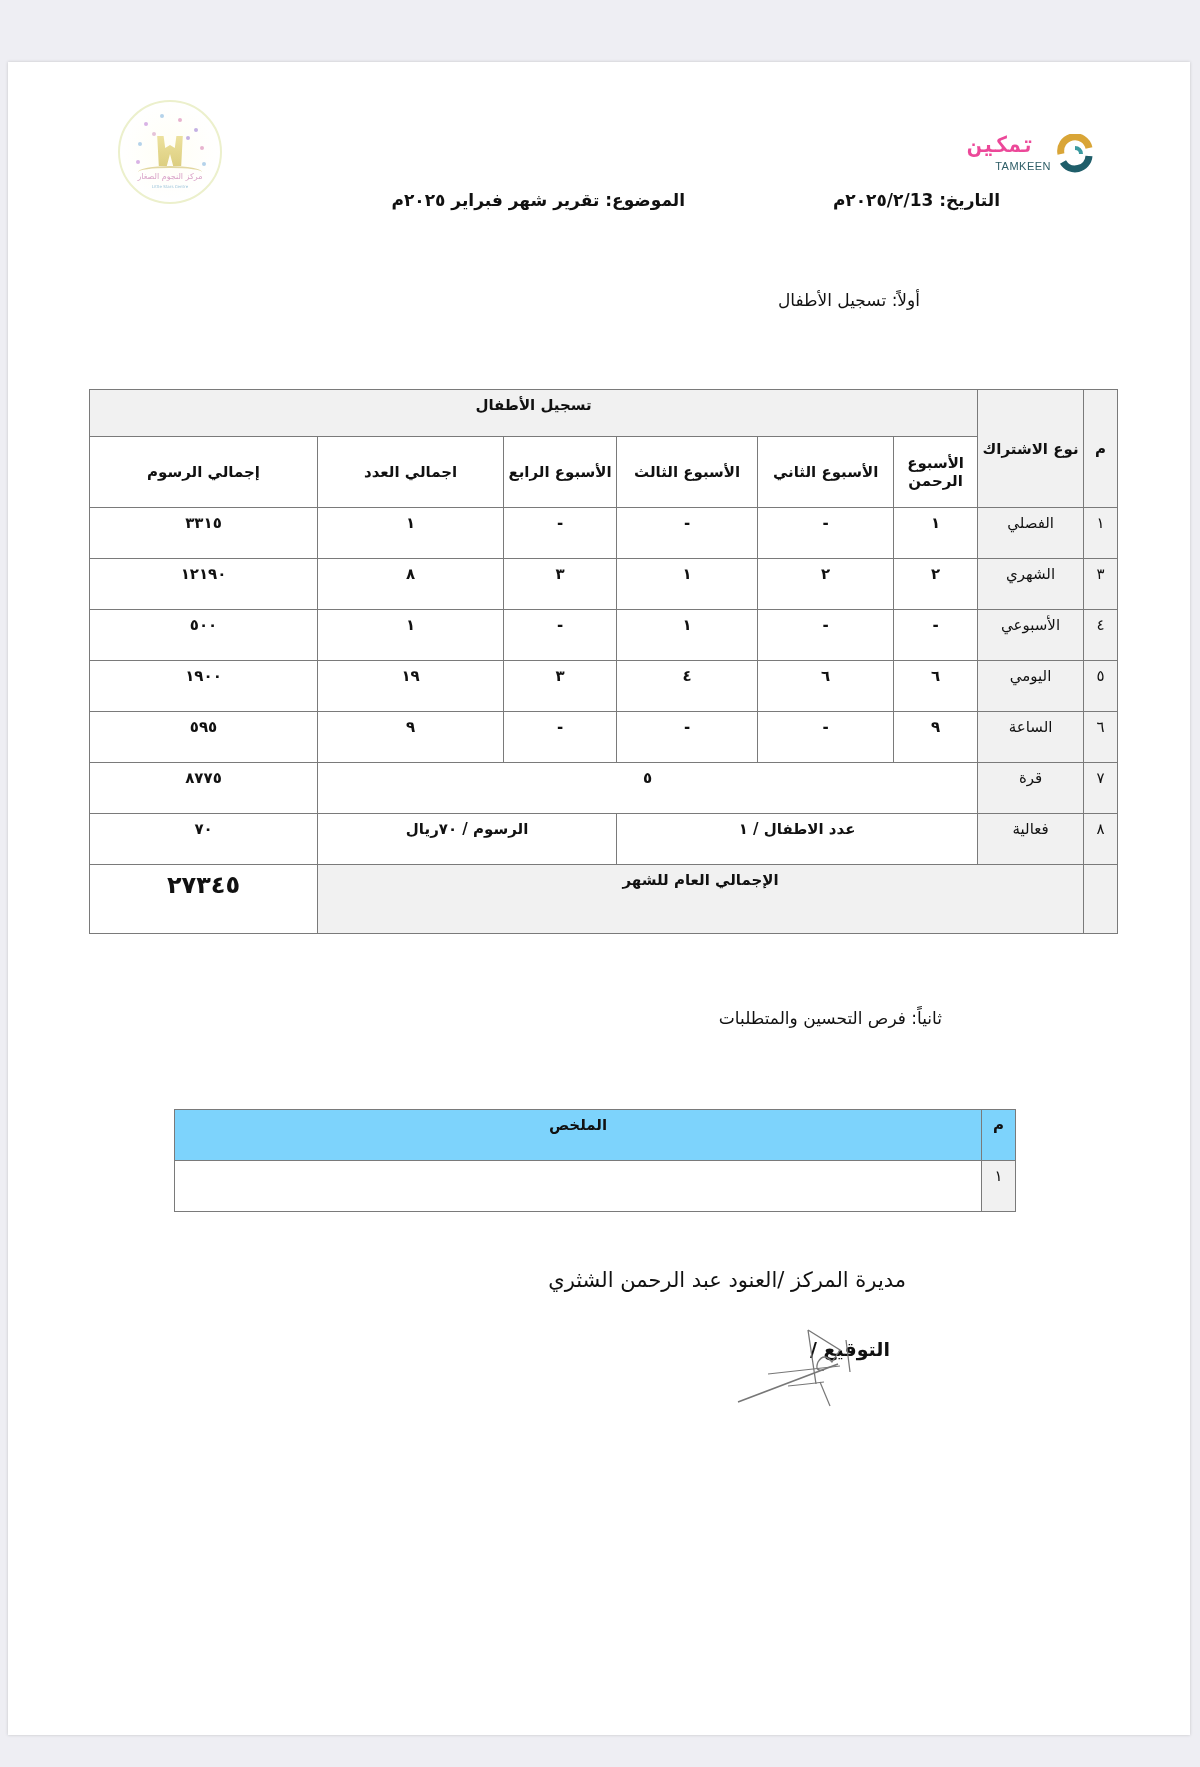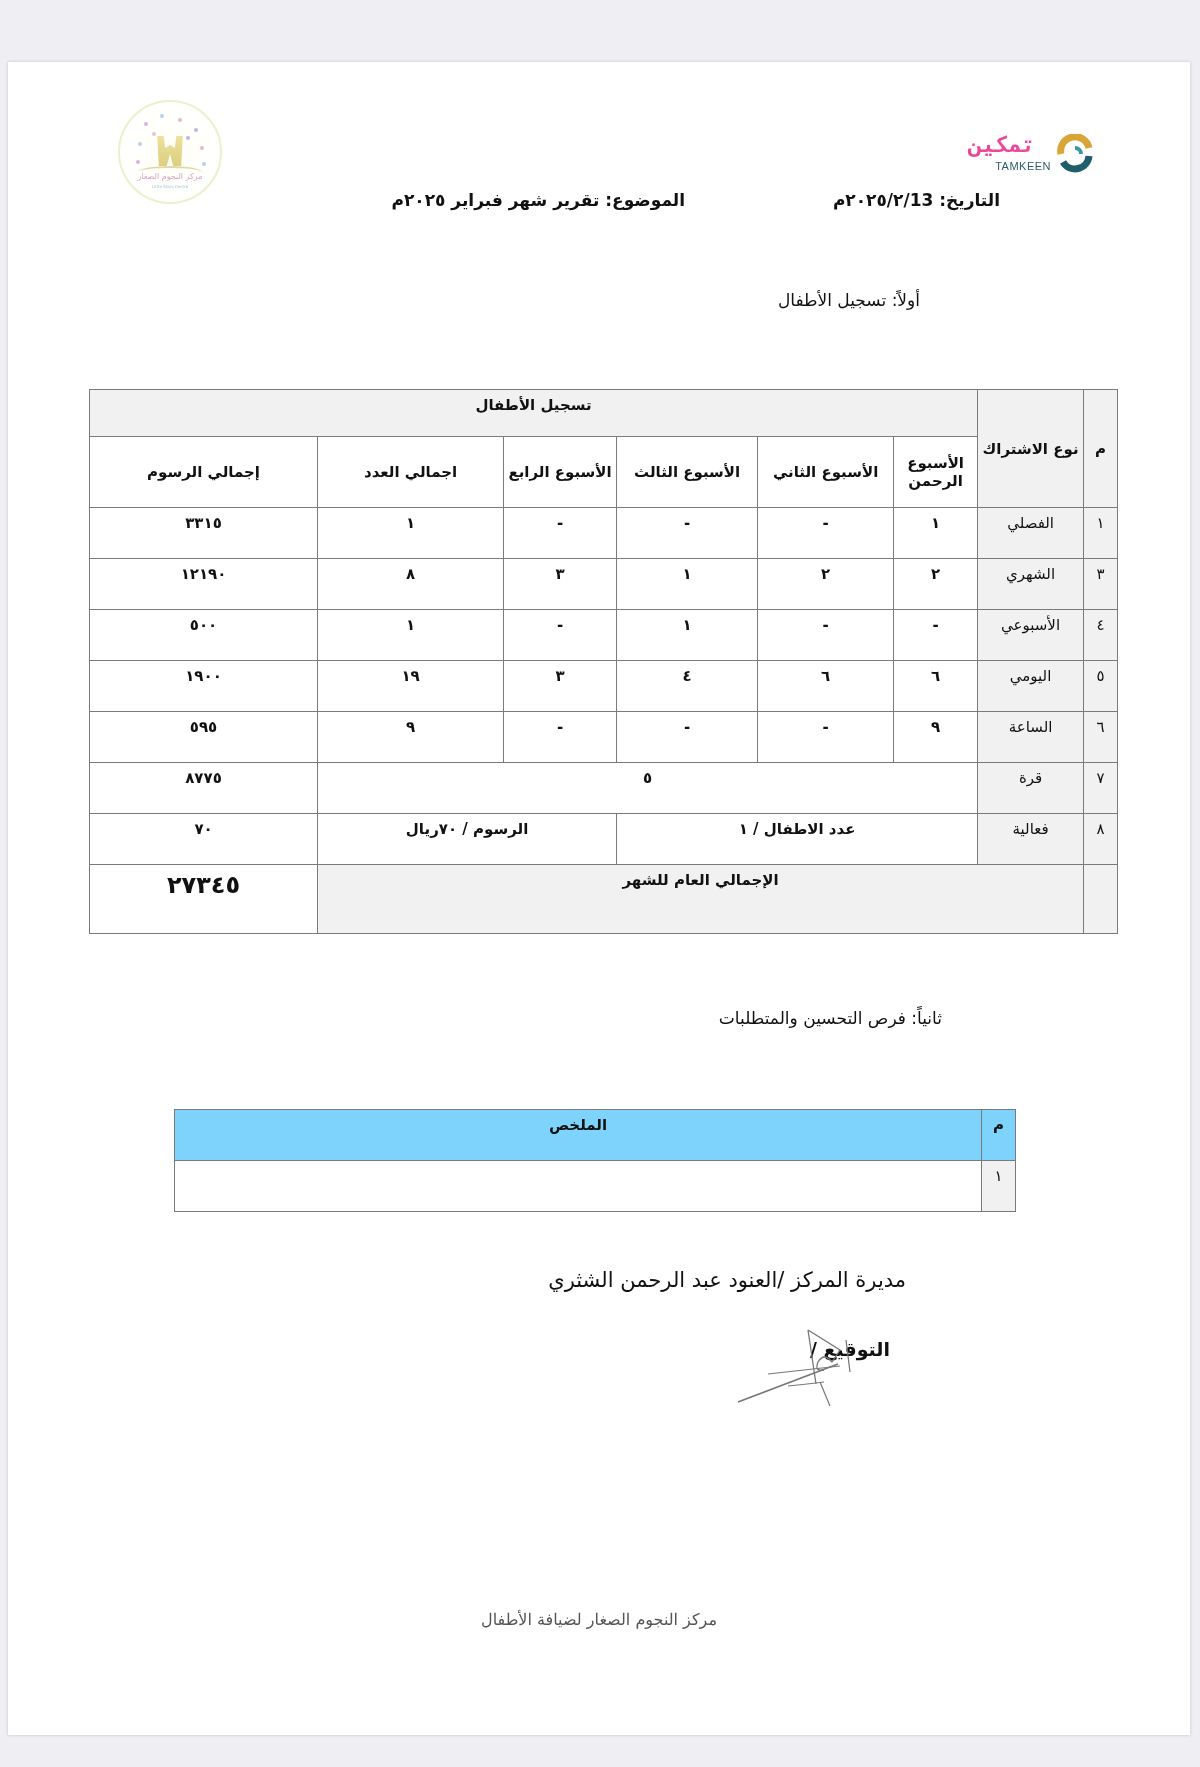--- a/index.html
+++ b/index.html
@@ -296,14 +296,13 @@
   <div class="signature-label">التوقيع /</div>
   <svg class="signature" viewBox="0 0 160 90">
     <path d="M10 80 L110 42" stroke="#777" stroke-width="1.5" fill="none"></path>
     <path d="M40 52 L112 44" stroke="#777" stroke-width="1.2" fill="none"></path>
     <path d="M80 8 L88 62 M80 8 L112 28 L104 40 Q96 30 90 40 Q86 50 96 48" stroke="#777" stroke-width="1.3" fill="none"></path>
     <path d="M118 18 L122 50" stroke="#777" stroke-width="1.2" fill="none"></path>
     <path d="M92 60 L102 84" stroke="#777" stroke-width="1.2" fill="none"></path>
     <path d="M60 64 Q80 62 96 60" stroke="#777" stroke-width="1.1" fill="none"></path>
   </svg>
 
-  <div class="footer" style="top:1548px;">مركز النجوم الصغار لضيافة الأطفال</div>
 </div>
 
 </body></html>

